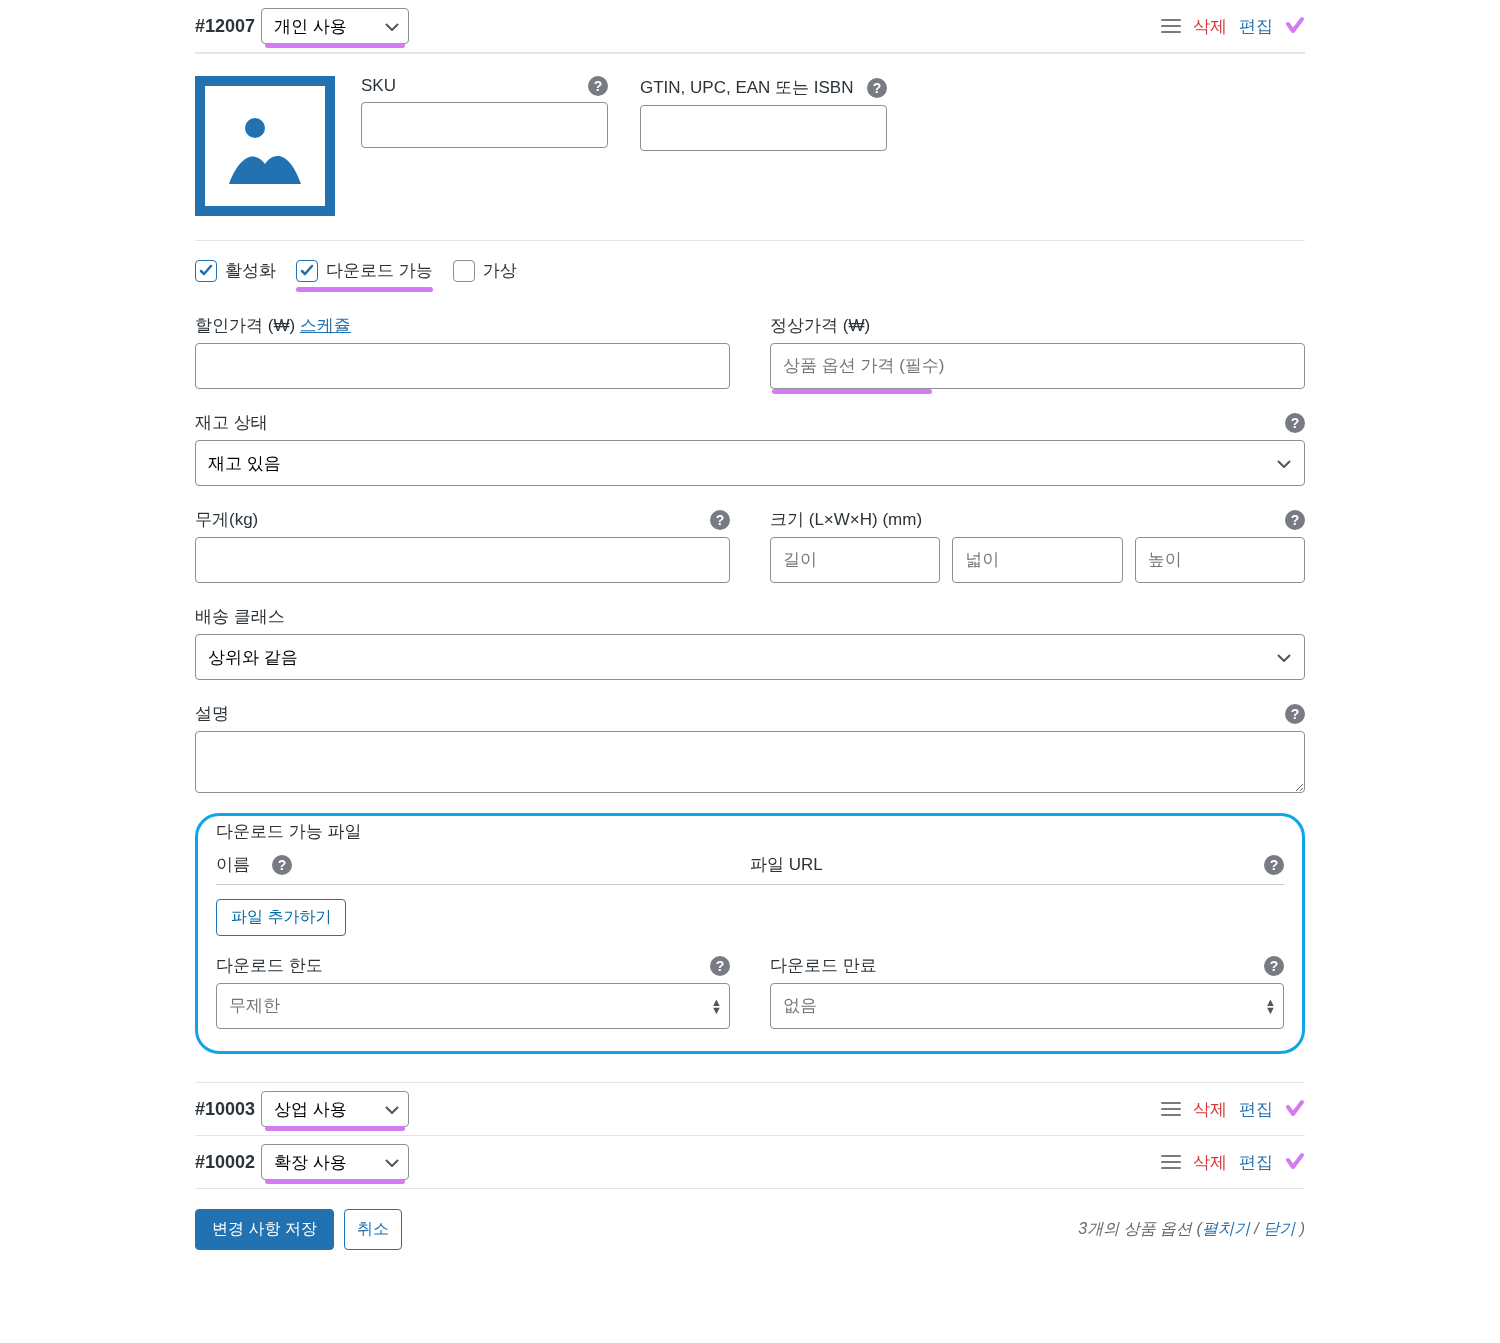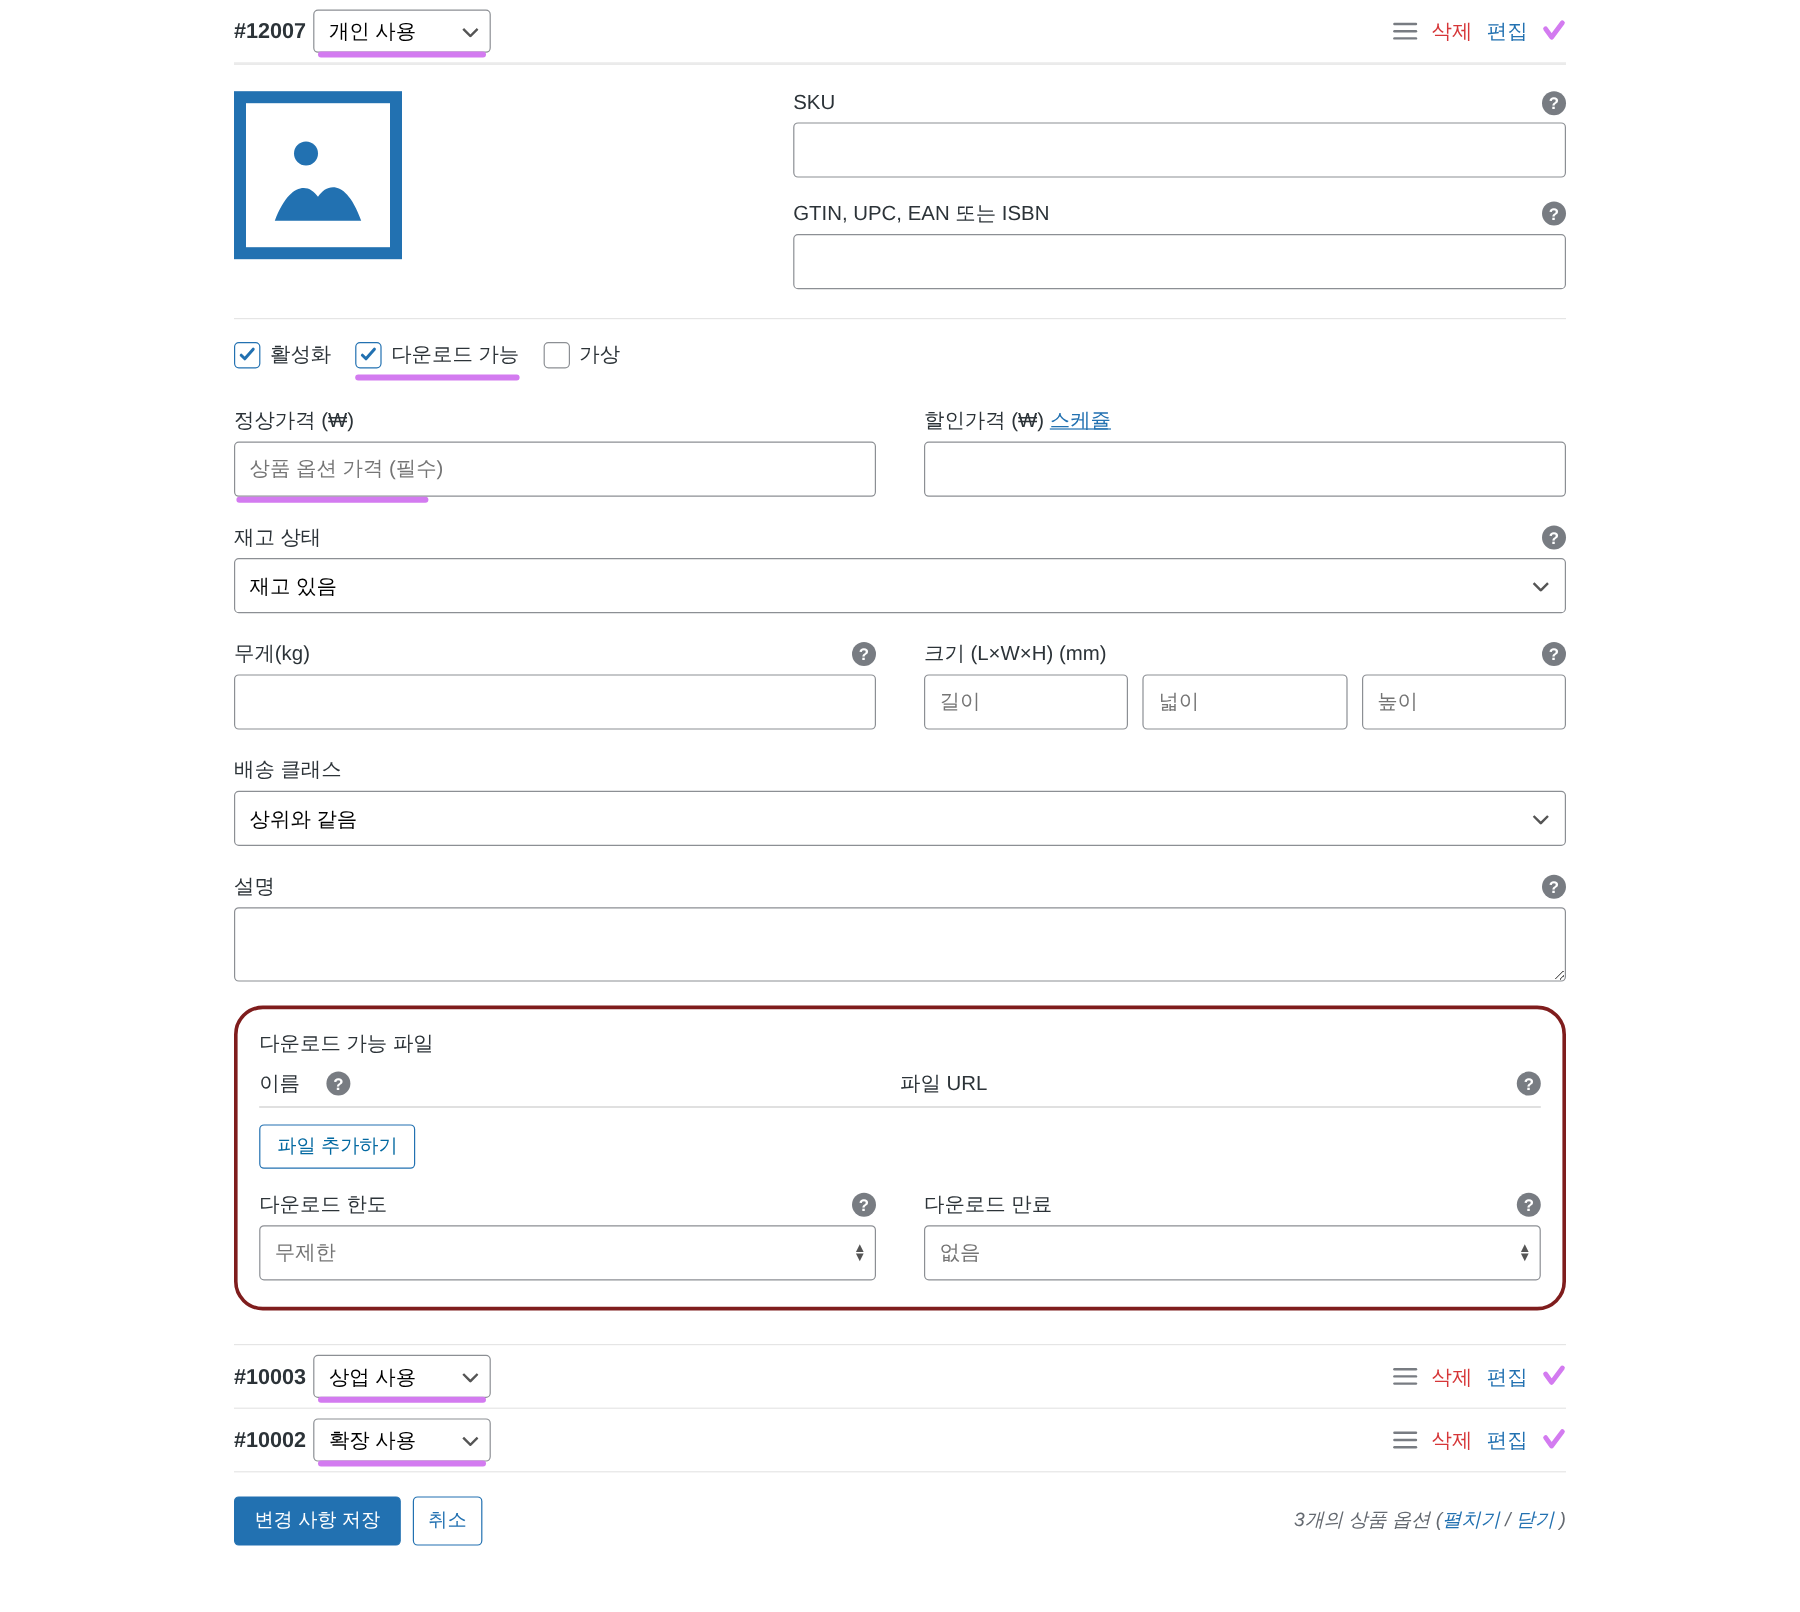--- a/index.html
+++ b/index.html
@@ -24,21 +24,21 @@
 
 .checkmark-annot { display: inline-block; width: 20px; height: 20px; }
 .checkmark-annot svg { width: 20px; height: 20px; }
 
 .panel { border-top: 1px solid #e5e5e5; padding: 22px 0 18px; }
 
 .top-row { display: flex; gap: 26px; align-items: flex-start; margin-bottom: 24px; }
 .image-box { width: 140px; height: 140px; border: 10px solid #2271b1; display: flex; align-items: center; justify-content: center; cursor: pointer; flex-shrink: 0; }
 .image-box svg { width: 88px; height: 88px; }
 
-.right-fields { flex: 1; display: flex; flex-direction: column; gap: 18px; margin-left: 300px; }
+.right-fields { flex: 1; display: flex; flex-direction: row; gap: 32px; }
 
 .field-label { font-size: 17px; margin-bottom: 6px; display: flex; align-items: center; justify-content: space-between; }
 .label-text { display: inline-block; }
 .help-icon { width: 20px; height: 20px; border-radius: 50%; background: #787c82; color: #fff; display: inline-flex; align-items: center; justify-content: center; font-size: 14px; font-weight: 700; cursor: help; }
 
 .text-input, .select-input { width: 100%; height: 46px; padding: 0 12px; border: 1px solid #8c8f94; border-radius: 4px; font-size: 17px; }
 .select-input { appearance: none; -webkit-appearance: none; background: #fff; padding-right: 40px; }
 .select-field-wrap { position: relative; }
 .select-field-wrap .chev { position: absolute; right: 14px; top: 50%; transform: translateY(-50%); pointer-events: none; }
 
@@ -57,21 +57,21 @@
 
 .form-grid { display: grid; grid-template-columns: 1fr 1fr; gap: 22px 40px; margin-top: 22px; }
 .form-field { display: flex; flex-direction: column; position: relative; }
 .input-underline { position: absolute; left: 2px; bottom: -5px; width: 160px; height: 5px; background: #d37bf0; border-radius: 3px; }
 .full-width { grid-column: 1 / -1; }
 
 .schedule-link { color: #2271b1; text-decoration: underline; cursor: pointer; }
 
 .dims-row { display: grid; grid-template-columns: 1fr 1fr 1fr; gap: 12px; }
 
-.download-box { border: 3px solid #7f1d1d; border-radius: 24px; padding: 17px 18px 22px; margin-top: 20px; }
+.download-box { border: 3px solid #0ea5e9; border-radius: 24px; padding: 4px 18px 22px; margin-top: 20px; }
 .download-header { display: flex; margin-bottom: 8px; }
 .dl-col { flex: 1; display: flex; align-items: center; gap: 22px; }
 .dl-separator { border-top: 1px solid #ccc; margin-bottom: 14px; }
 .add-file-btn { border: 1px solid #2271b1; color: #0369a1; background: #fff; padding: 7px 14px; border-radius: 4px; font-size: 16px; cursor: pointer; }
 
 .dl-grid { display: grid; grid-template-columns: 1fr 1fr; gap: 40px; margin-top: 18px; }
 
 .bottom-bar { display: flex; align-items: center; justify-content: space-between; margin-top: 20px; }
 .bottom-left { display: flex; gap: 10px; }
 .btn-primary { background: #2271b1; color: #fff; border: 1px solid #2271b1; padding: 9px 16px; border-radius: 4px; font-size: 16px; cursor: pointer; }
@@ -166,34 +166,34 @@
       </label>
       <label class="checkbox-item">
         <span class="checkbox-box unchecked"></span>
         <span>가상</span>
       </label>
     </div>
 
     <div class="form-grid">
       <div class="form-field">
         <div class="field-label">
-          <span class="label-text">정상가격 (₩)</span>
-        </div>
-        <input type="text" class="text-input" placeholder="상품 옵션 가격 (필수)" style="">
-        <span class="input-underline"></span>
-      </div>
-
-      <div class="form-field">
-        <div class="field-label">
           <span>
             <span class="label-text">할인가격 (₩)</span>
             <a class="schedule-link">스케쥴</a>
           </span>
         </div>
         <input type="text" class="text-input" style="">
+      </div>
+
+      <div class="form-field">
+        <div class="field-label">
+          <span class="label-text">정상가격 (₩)</span>
+        </div>
+        <input type="text" class="text-input" placeholder="상품 옵션 가격 (필수)" style="">
+        <span class="input-underline"></span>
       </div>
 
       <div class="form-field full-width">
         <div class="field-label">
           <span class="label-text">재고 상태</span>
           <span class="help-icon">?</span>
         </div>
         <div class="select-field-wrap">
           <select class="select-input">
             <option>재고 있음</option>

